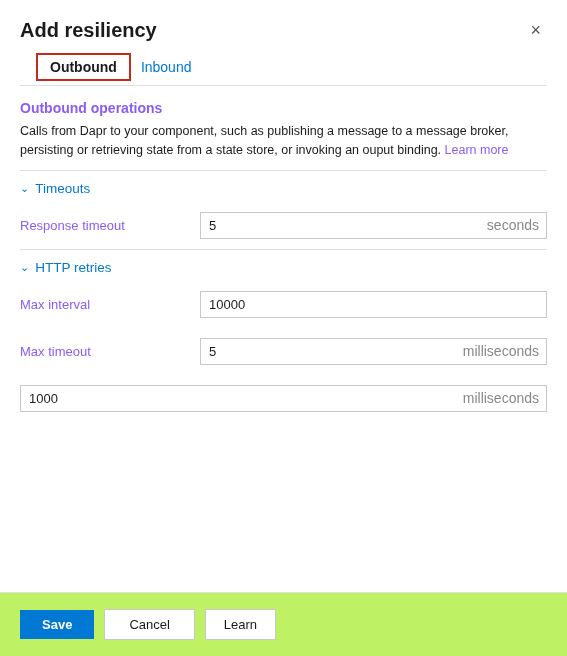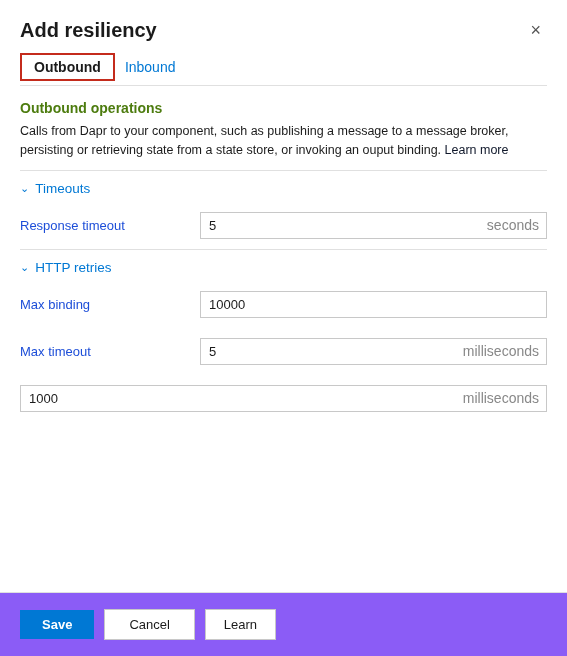--- a/index.html
+++ b/index.html
@@ -37,21 +37,21 @@
       background: none;
       border: none;
       cursor: pointer;
       font-size: 18px;
       color: #555;
       padding: 2px 6px;
     }
     .tabs {
       display: flex;
       align-items: center;
-      padding: 0 20px;
+      padding: 0 36px;
       margin-bottom: 4px;
     }
     .tab {
       padding: 6px 14px 6px 10px;
       cursor: pointer;
       font-size: 14px;
       color: #0078d4;
       border: none;
       background: none;
       position: relative;
@@ -71,31 +71,31 @@
       border: none;
       border-top: 1px solid #e0e0e0;
       margin: 0 20px;
     }
     .section {
       padding: 14px 20px 0 20px;
     }
     .section-title {
       font-size: 14px;
       font-weight: 700;
-      color: #4d7c0f;
+      color: #8b5cf6;
       margin-bottom: 6px;
     }
     .section-desc {
       font-size: 12.5px;
       color: #1b1b1b;
       line-height: 1.5;
       margin-bottom: 10px;
     }
     .section-desc a {
-      color: #0f172a;
+      color: #8b5cf6;
       text-decoration: none;
     }
     .collapsible-header {
       display: flex;
       align-items: center;
       gap: 6px;
       cursor: pointer;
       padding: 10px 20px 6px 20px;
       color: #0078d4;
       font-size: 13.5px;
@@ -106,21 +106,21 @@
       color: #0078d4;
     }
     .form-row {
       display: flex;
       align-items: center;
       padding: 10px 20px;
     }
     .form-label {
       width: 180px;
       font-size: 13px;
-      color: #1d4ed8;
+      color: #8b5cf6;
       flex-shrink: 0;
     }
     .form-input-wrap {
       flex: 1;
       position: relative;
     }
     .form-input {
       width: 100%;
       border: 1px solid #c8c8c8;
       padding: 5px 70px 5px 8px;
@@ -138,21 +138,21 @@
       font-size: 14px;
       pointer-events: none;
     }
     .footer {
       margin-top: auto;
       border-top: 1px solid #e0e0e0;
       padding: 16px 20px;
       display: flex;
       gap: 10px;
       align-items: center;
-      background: #8b5cf6;
+      background: #bef264;
     }
     .btn-save {
       background: #0078d4;
       color: #fff;
       border: none;
       padding: 7px 22px;
       font-size: 13px;
       cursor: pointer;
       font-weight: 600;
     }
@@ -215,21 +215,21 @@
   </div>
 
   <hr class="divider">
 
   <div class="collapsible-header">
     <span class="chevron">⌄</span>
     <span>HTTP retries</span>
   </div>
 
   <div class="form-row">
-    <label class="form-label">Max binding</label>
+    <label class="form-label">Max interval</label>
     <div class="form-input-wrap">
       <input class="form-input" type="text" value="10000" style="">
     </div>
   </div>
 
   <div class="form-row">
     <label class="form-label">Max timeout</label>
     <div class="form-input-wrap">
       <input class="form-input" type="text" value="5" style="">
       <span class="input-suffix">milliseconds</span>

